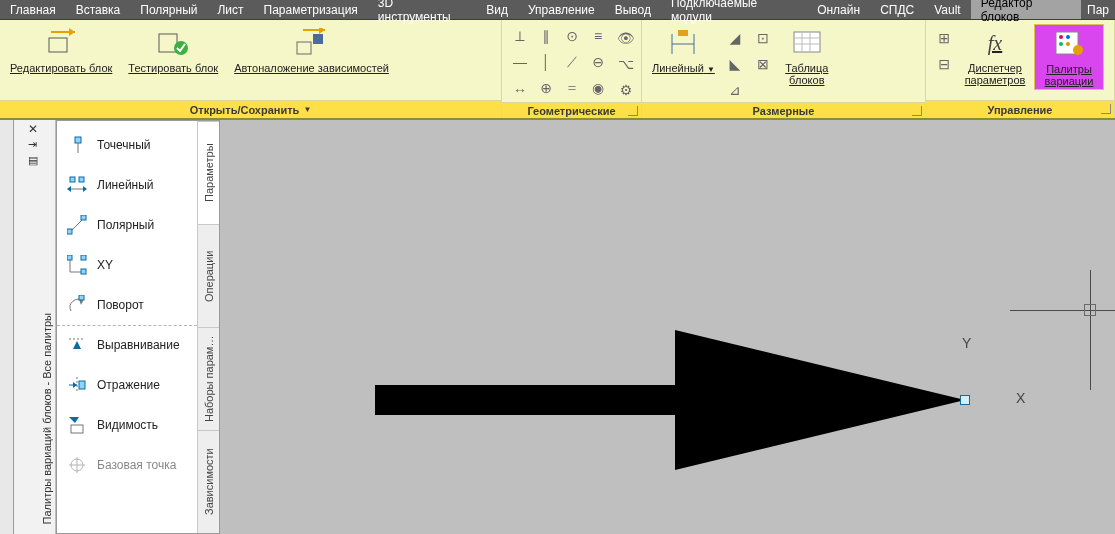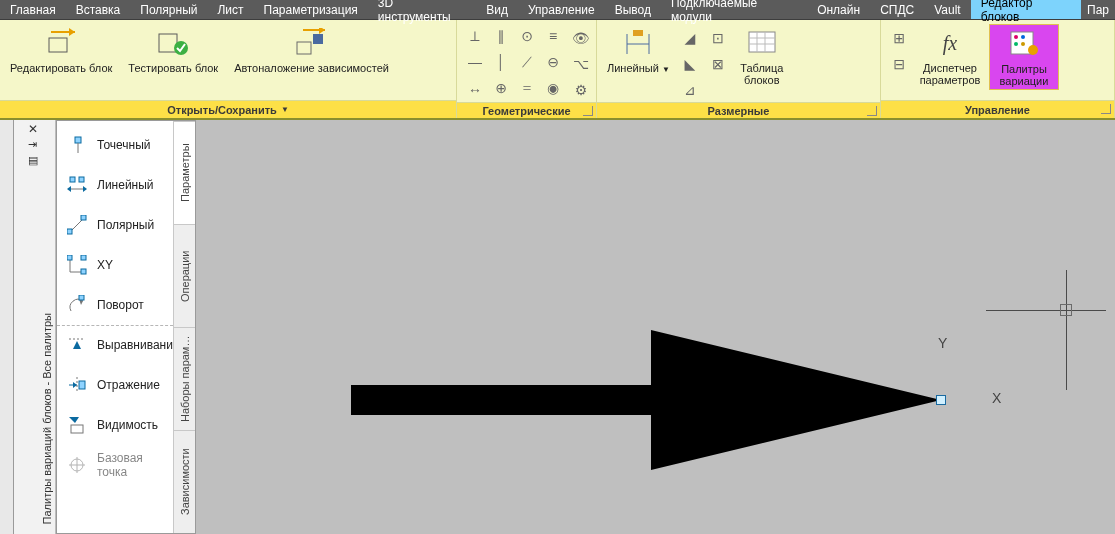--- a/index.html
+++ b/index.html
@@ -15,21 +15,21 @@
     color: #fff;
     border-bottom: 1px solid #3d3d3d;
   }
   .menubar .menu-item {
     padding: 0 10px;
     display: flex;
     align-items: center;
     cursor: default;
   }
   .menubar .menu-item.active {
-    background: #7dd3fc;
+    background: #a3a3a3;
     color: #000;
   }
   .menubar .tail {
     padding: 0 6px;
     display: flex;
     align-items: center;
     color: #fff;
   }
 
   
@@ -56,20 +56,21 @@
   .panel-title .corner {
     position: absolute; right: 3px; top: 3px;
     width: 10px; height: 10px;
     border: 1px solid #888; border-top: none; border-left: none;
   }
   .bigbtn {
     display: flex; flex-direction: column; align-items: center;
     min-width: 70px; padding: 2px 4px;
     font-size: 11px; color: #222; text-align: center;
     gap: 2px;
+    text-decoration: underline;
   }
   .bigbtn.sel { background: #d946ef; border: 1px solid #e0c050; }
   .bigbtn .ico { width: 34px; height: 34px; display: flex; align-items: center; justify-content: center; }
   .bigbtn .lbl { line-height: 12px; white-space: pre-line; }
   .icon-grid {
     display: grid; grid-template-columns: repeat(4, 24px);
     grid-auto-rows: 24px; gap: 2px;
   }
   .icon-grid .cell, .side-col .cell {
     width: 24px; height: 24px;
@@ -99,21 +100,21 @@
   .prop-strip .opts  { position: absolute; top: 34px; left: 14px; font-size: 11px; color: #333; }
   .prop-strip .vtext {
     position: absolute; bottom: 10px; left: 50%; transform: translateX(-50%);
     writing-mode: vertical-rl; transform-origin: center;
     font-size: 11px; color: #333;
     rotate: 180deg;
     white-space: nowrap;
   }
 
   .palette {
-    width: 140px; background: #fff;
+    width: 164px; background: #fff;
     border: 1px solid #9a9a9a;
     display: flex;
     position: relative;
   }
   .palette-list { flex: 1; padding: 4px 0; overflow: hidden; }
   .pal-item {
     display: flex; align-items: center; gap: 10px;
     height: 40px; padding: 0 10px;
     font-size: 12px; color: #222;
     border-bottom: 1px dotted transparent;
@@ -178,21 +179,21 @@
   <div class="menu-item">Подключаемые модули</div>
   <div class="menu-item">Онлайн</div>
   <div class="menu-item">СПДС</div>
   <div class="menu-item">Vault</div>
   <div class="menu-item active">Редактор блоков</div>
   <div class="tail">Пар</div>
 </div>
 
 <div class="ribbon">
 
-  <div class="panel" style="width:457px">
+  <div class="panel" style="width:502px">
     <div class="panel-body">
       <div class="bigbtn">
         <span class="ico">
           <svg width="32" height="30">
               <rect x="4" y="10" width="18" height="14" fill="none" stroke="#5a5a5a"></rect>
               <path d="M6 4 L30 4" stroke="#e8a000" stroke-width="2"></path>
               <path d="M24 0 L30 4 L24 8" fill="#e8a000"></path>
             </svg>
         </span>
         <span class="lbl">Редактировать блок</span>

